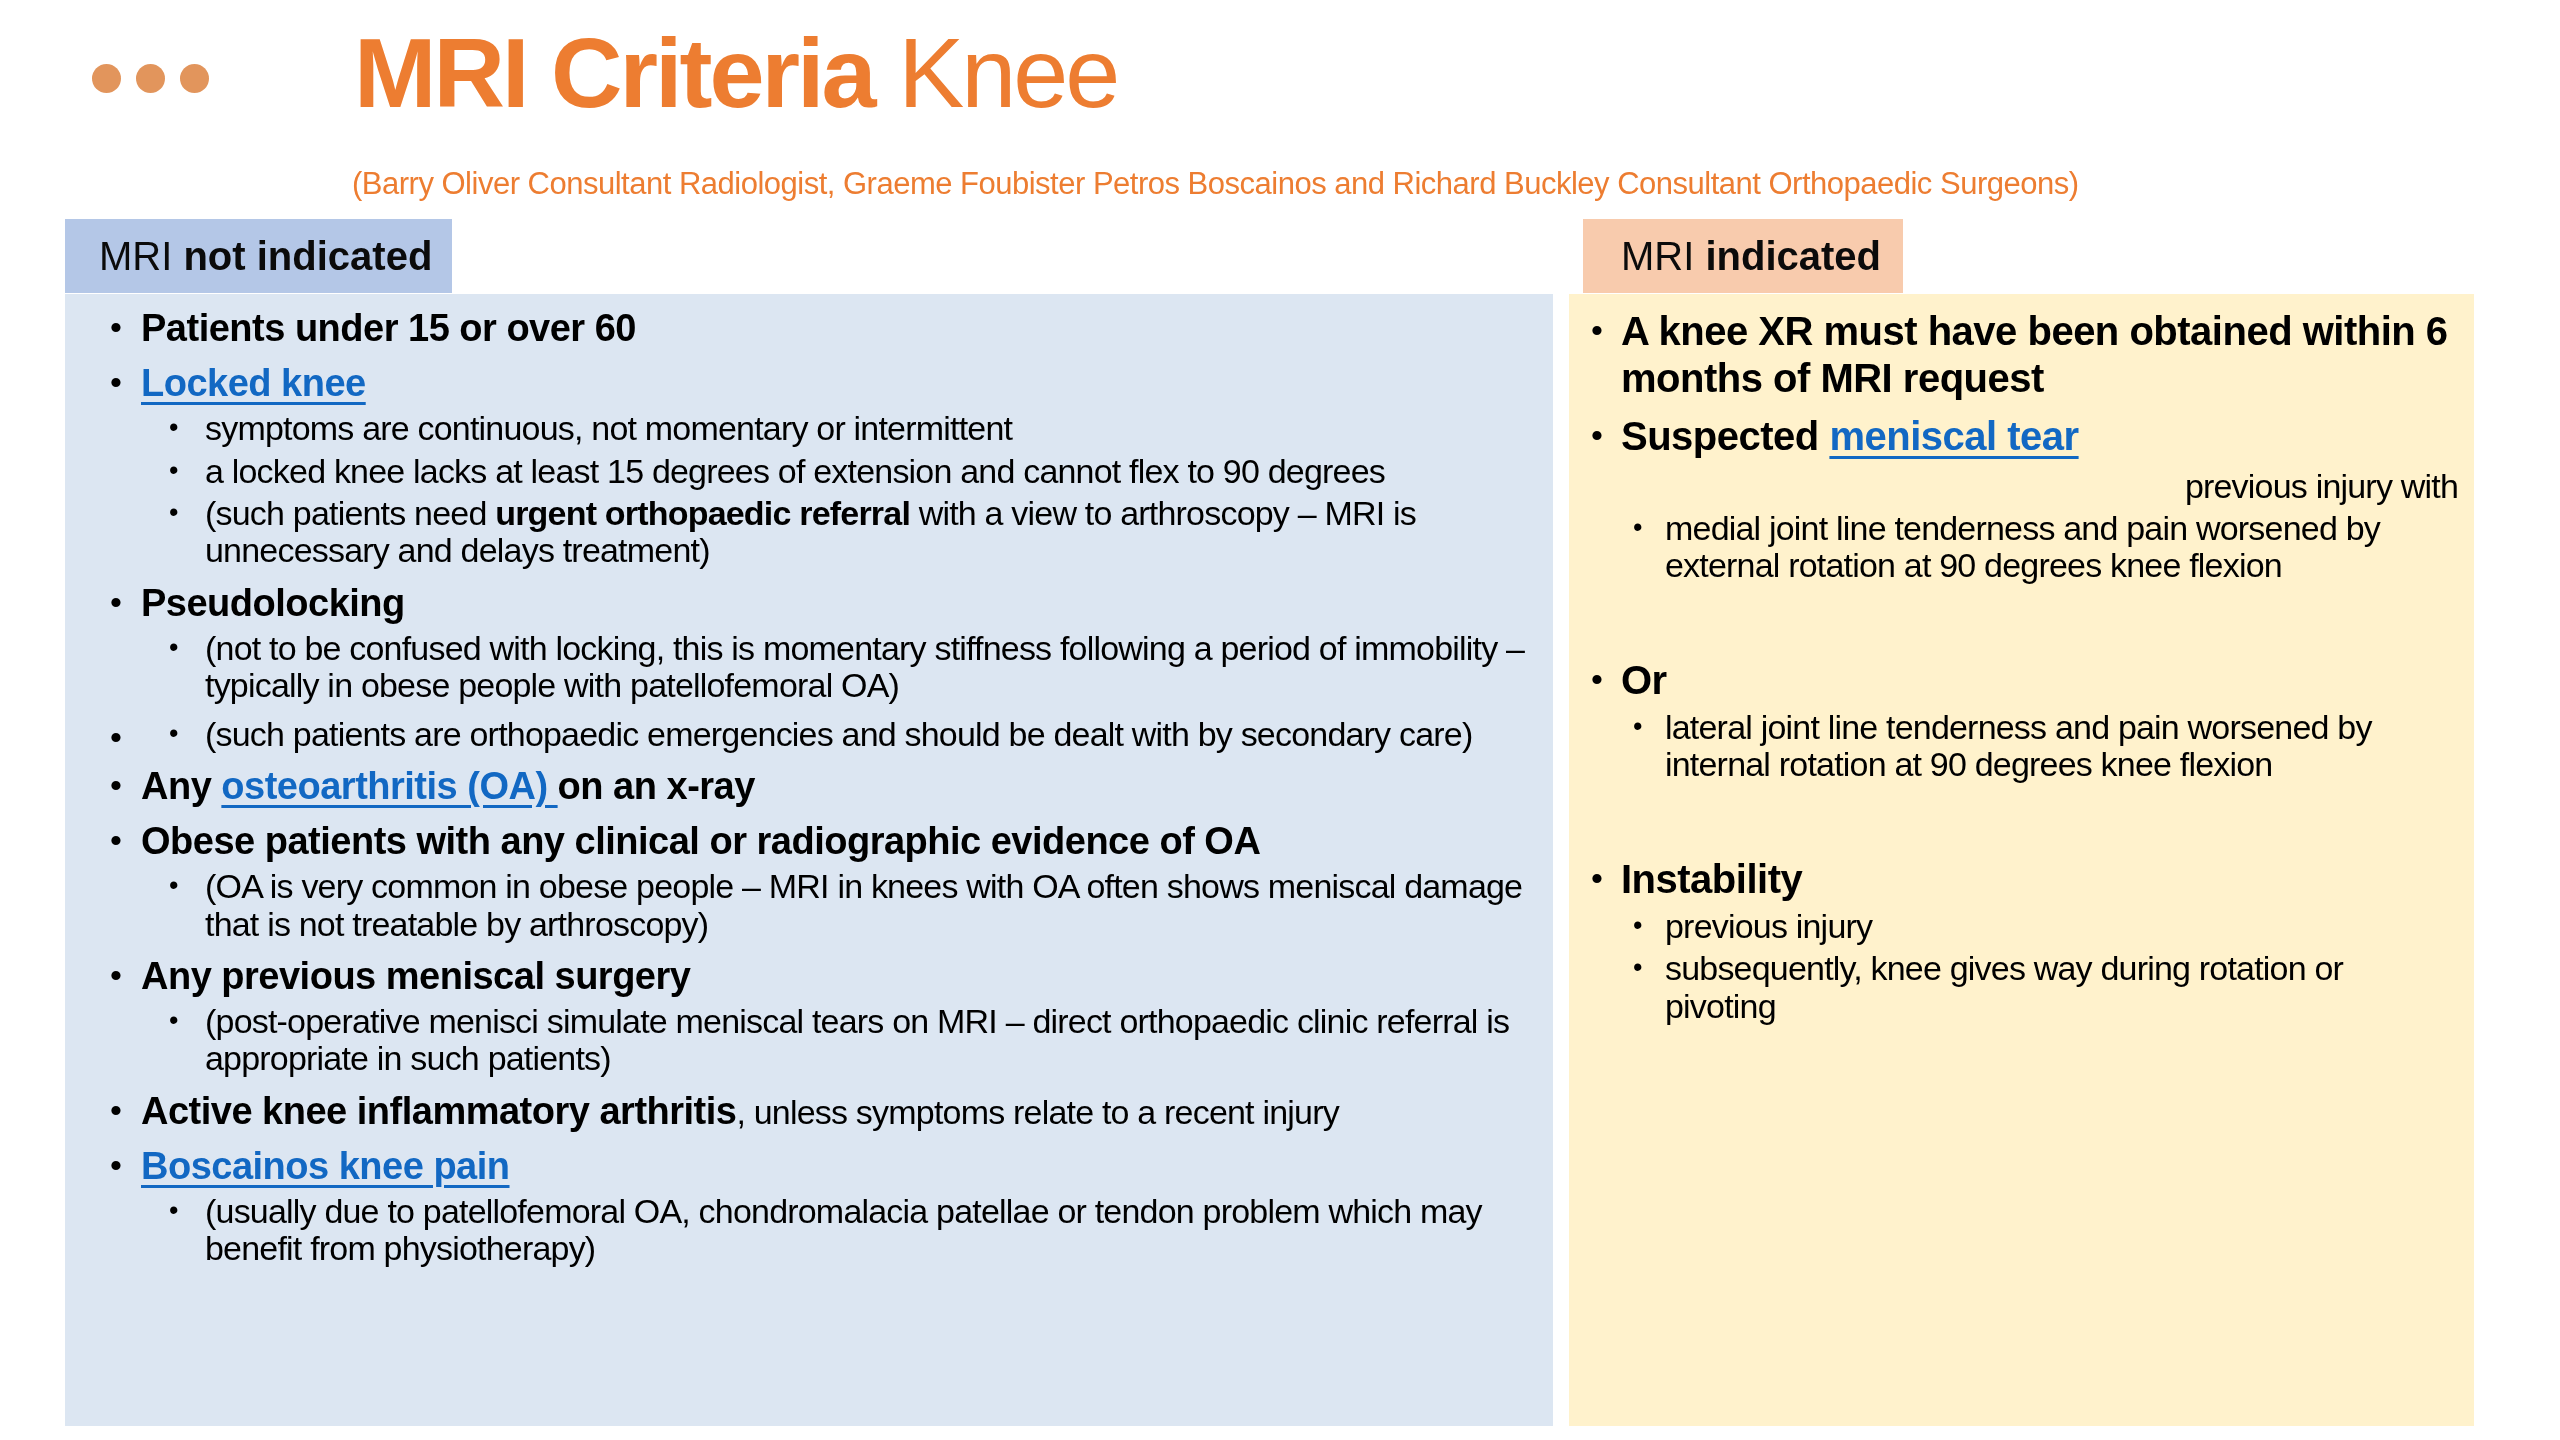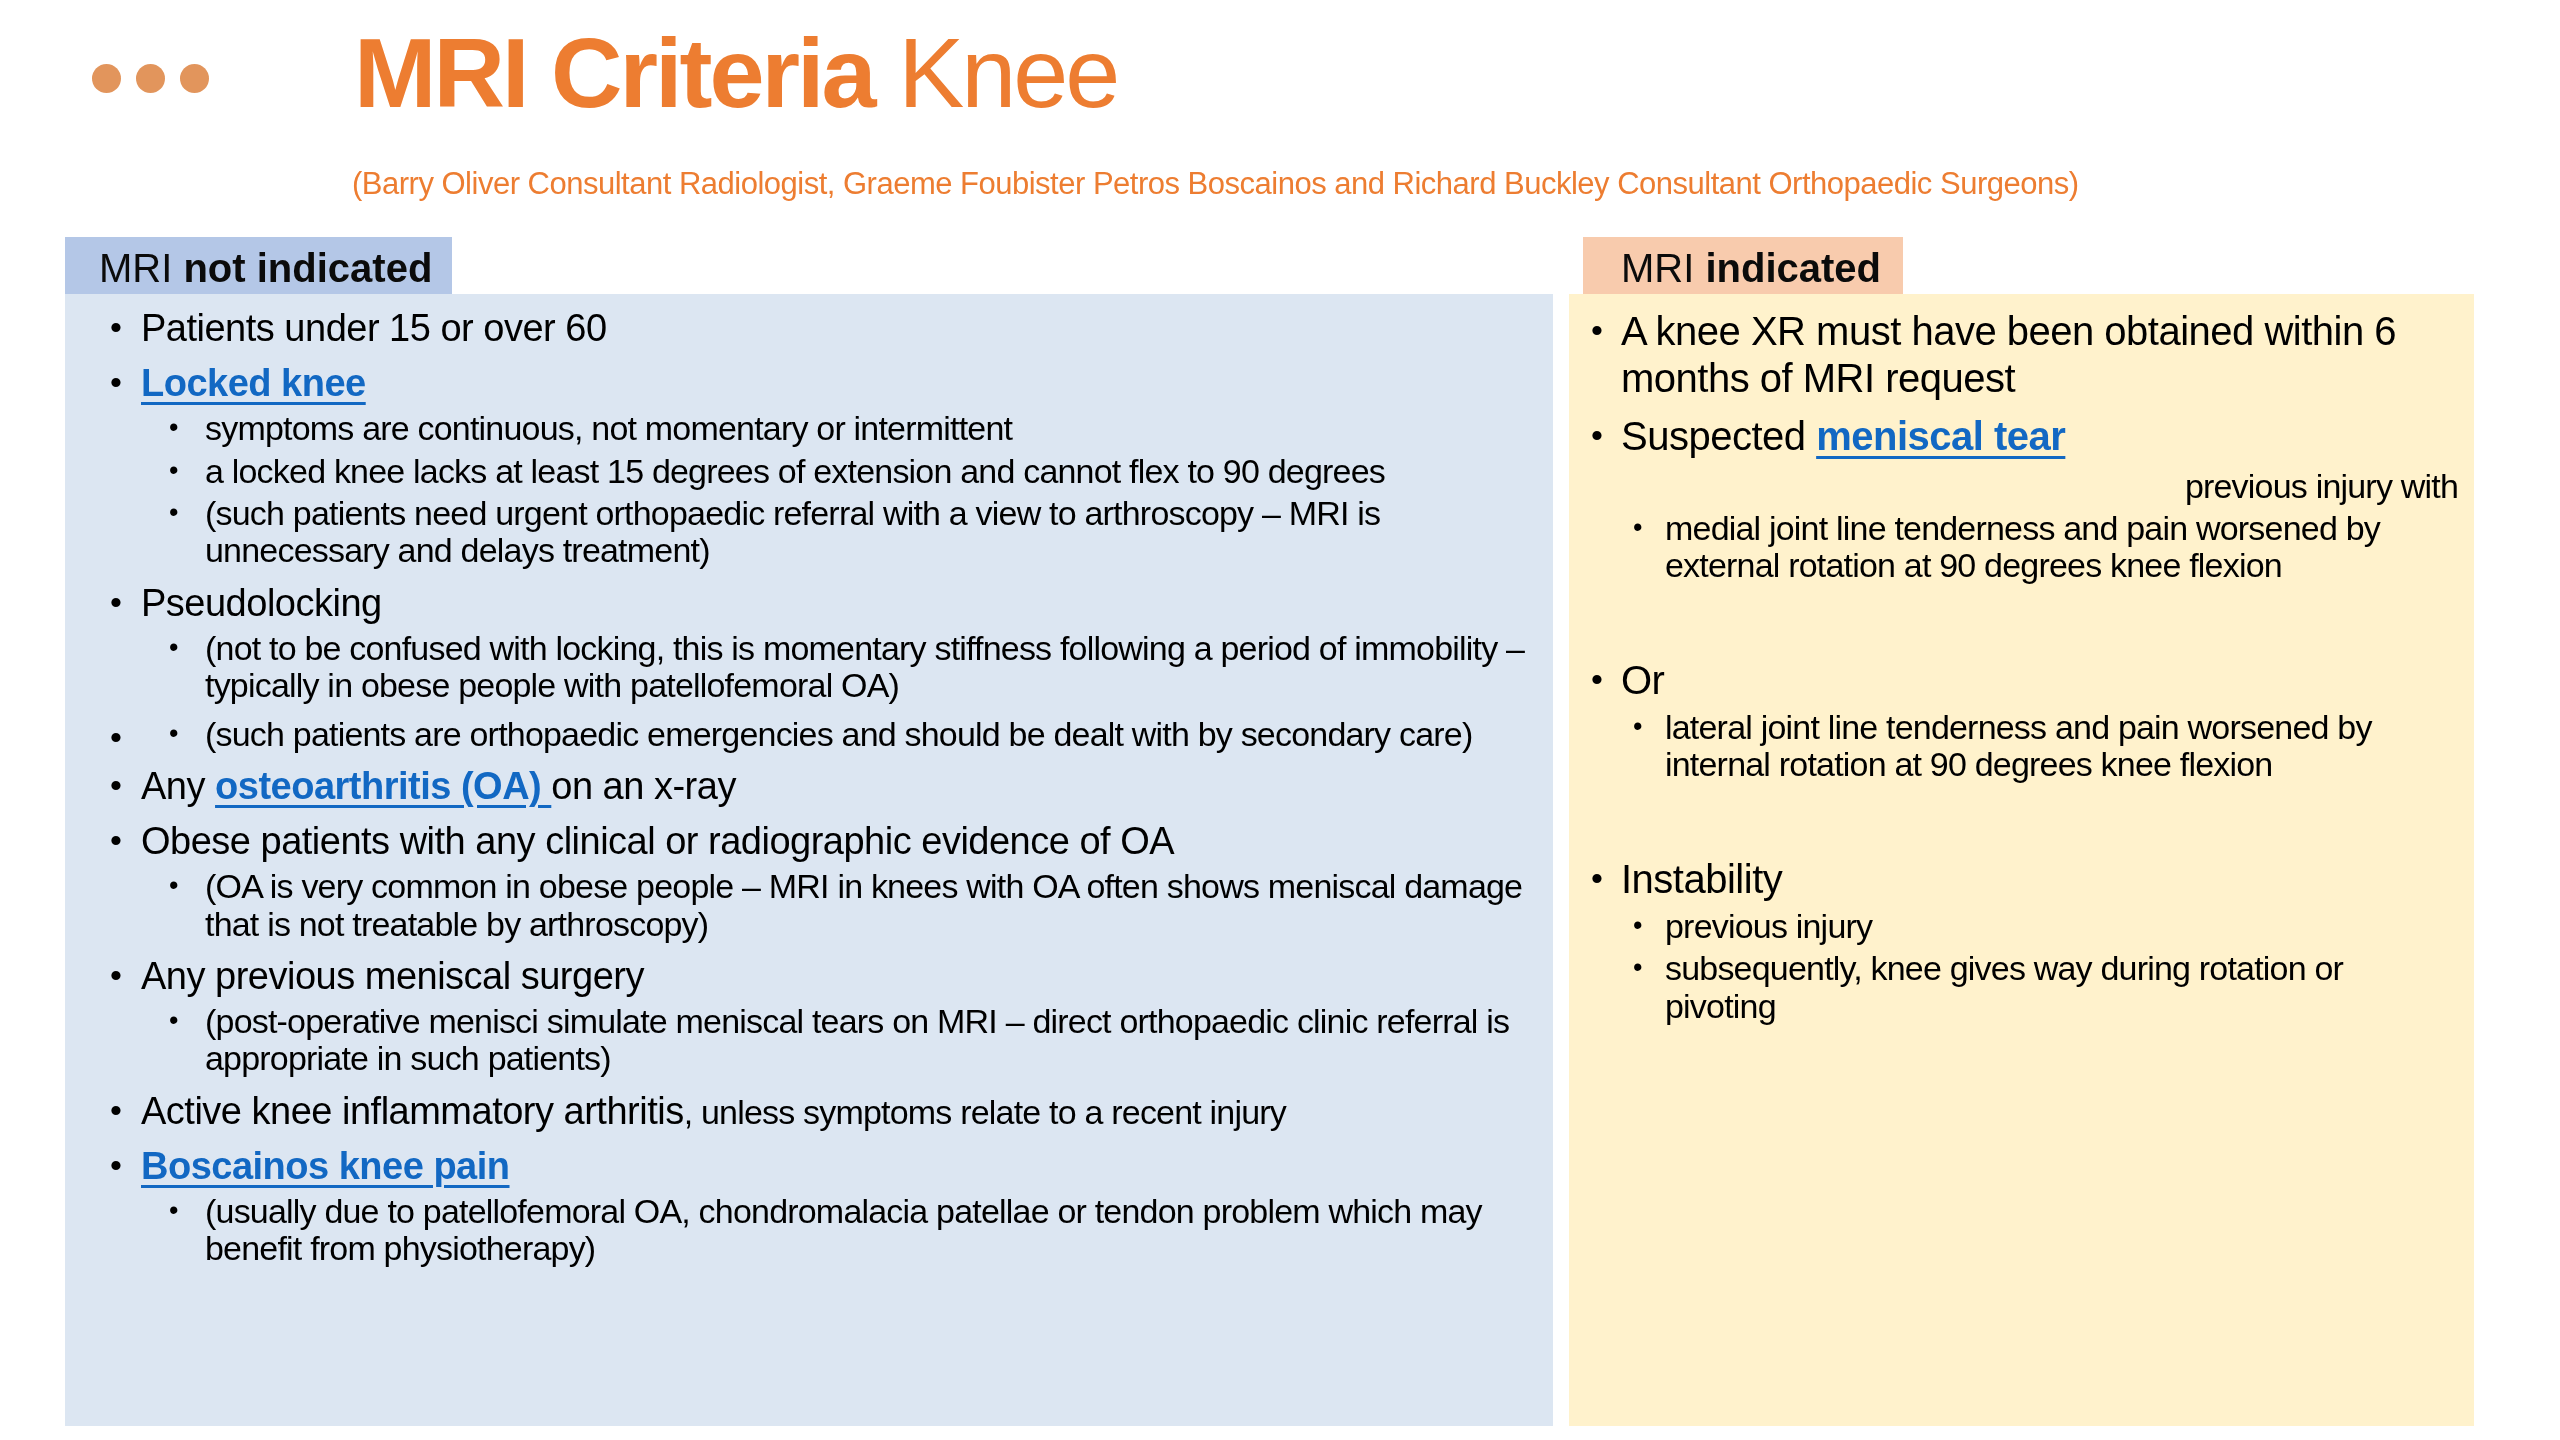--- a/index.html
+++ b/index.html
@@ -13,21 +13,21 @@
   .dot  { width:29px; height:29px; border-radius:50%; background:var(--dots_orange); }
 
   
   .title { position:absolute; left:346px; top:8px; margin:8px; font-size:99px;
            letter-spacing:-3px; color:var(--accent_orange); white-space:pre; font-weight:normal; }
   .title .t-main { font-weight:bold; }
   .subtitle { position:absolute; left:352px; top:166px; font-size:31px;
               color:var(--accent_orange); letter-spacing:-0.5px; white-space:pre; }
 
   
-  .col-header { position:absolute; top:237px; height:63px; display:inline-flex;
+  .col-header { position:absolute; top:219px; height:74px; display:inline-flex;
                 align-items:center; font-size:40px; color:#0b0b0b; white-space:pre; }
   .hdr-left  { left:65px;  background:var(--header_blue_bg);  padding:0 20px 0 34px; }
   .hdr-right { left:1583px; background:var(--header_peach_bg); padding:0 22px 0 38px; }
   .col-header b { font-weight:bold; }
 
   
   .panel { position:absolute; top:294px; height:1132px; box-sizing:border-box; overflow:hidden; }
   .panel-left  { left:65px;  width:1488px; background:var(--panel_blue_bg);
                  padding:12px 24px 0 40px; }
   .panel-right { left:1569px; width:905px;  background:var(--panel_yellow_bg);
@@ -48,21 +48,21 @@
 
   
   .panel-right .li1 { padding-left:30px; font-size:40px; line-height:1.18; }
   .panel-right .li1 > .bullet { left:0; }
   .panel-right .li2 { padding-left:74px; }
   .panel-right .li2 > .bullet { left:42px; }
   .panel-right .plain2 { padding-left:42px; }
   .gap { margin-top:72px !important; }
 
   
-  .r-bold   { font-weight:normal; }
+  .r-bold   { font-weight:bold; }
   .r-normal { font-weight:normal; }
   .r-small  { font-weight:normal; font-size:34px; letter-spacing:-0.8px; }
   .r-link   { color:var(--link_blue); font-weight:bold; text-decoration:underline;
               text-decoration-thickness:3px; text-underline-offset:6px; cursor:pointer; }
 </style>
 </head>
 <body>
 
 <div class="page">
 

